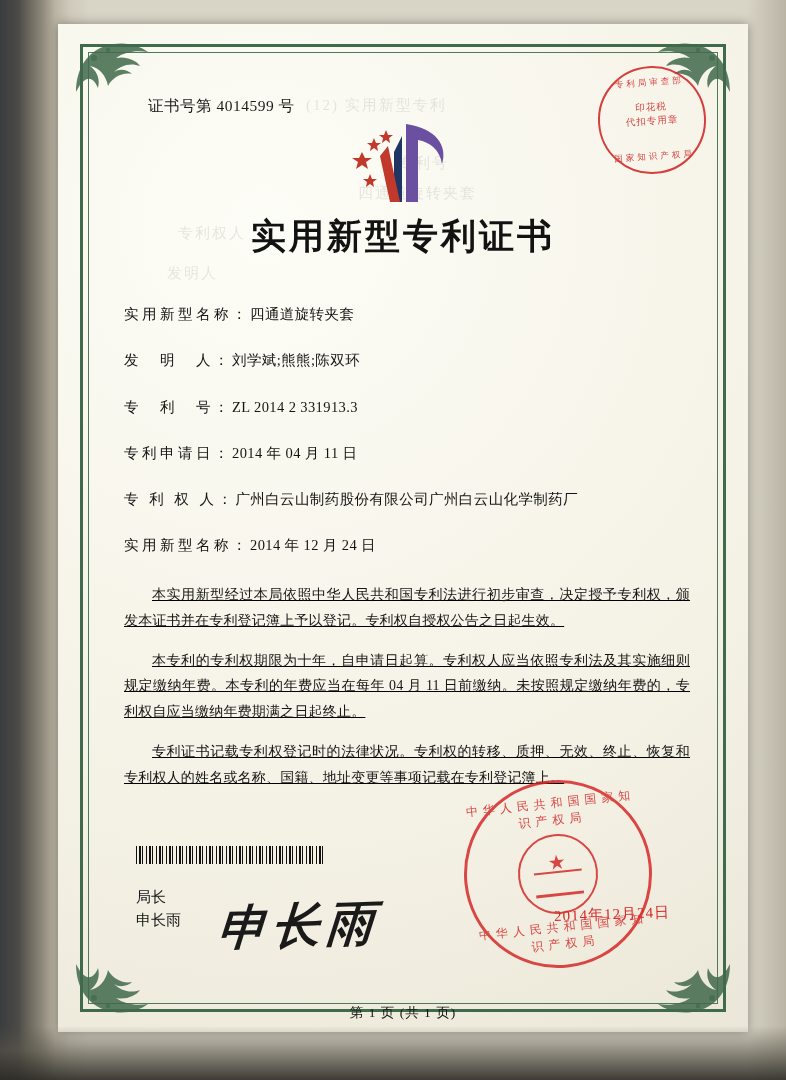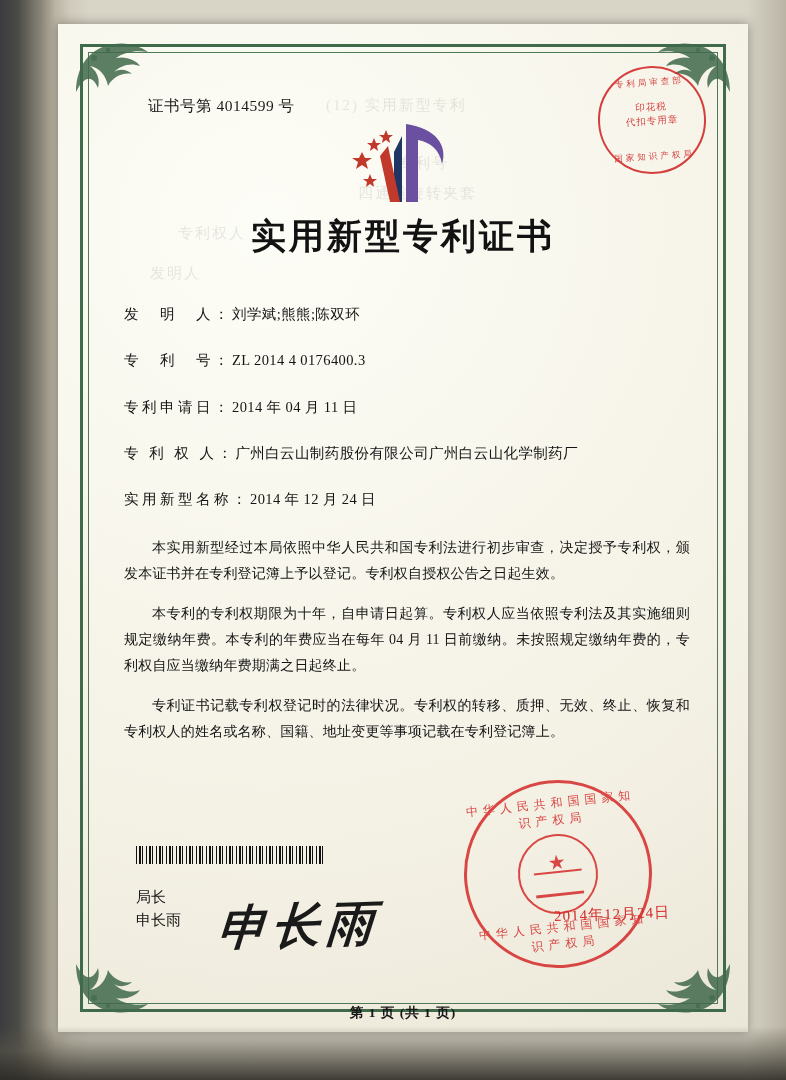--- a/index.html
+++ b/index.html
@@ -128,20 +128,21 @@
     color: #141414;
     margin-bottom: 26px;
     letter-spacing: 0.4px;
     line-height: 1.4;
   }
   .field .lab { letter-spacing: 3.5px; }
 
   .body-text {
     padding-left: 14px;
     padding-right: 6px;
+    text-decoration: underline;
   }
   .para {
     font-size: 14px;
     line-height: 1.85;
     color: #141414;
     text-indent: 28px;
     text-align: justify;
     letter-spacing: 0.2px;
   }
 
@@ -267,21 +268,20 @@
   }
 
   .footer {
     position: absolute;
     left: 0; right: 0;
     bottom: 10px;
     text-align: center;
     font-size: 13.5px;
     color: #161616;
     letter-spacing: 1px;
-    font-weight: bold;
   }
 </style>
 </head>
 <body>
 
 <div id="page">
   <div class="scan-bg"></div>
 
   <div id="paper">
 
@@ -310,25 +310,25 @@
       </svg>
     </div>
     <div class="corner br">
       <svg viewBox="0 0 78 58">
         <path d="M2 54 C2 30 14 10 40 6 C54 4 66 8 74 14 C62 12 50 14 42 20 C52 18 62 22 66 28 C56 24 46 28 40 34 C46 30 54 32 58 36 C48 34 38 40 34 48 C32 38 26 30 16 28 C24 34 26 42 24 50 C20 40 12 34 2 54 Z" fill="currentColor" opacity="0.9"></path>
         <circle cx="20" cy="20" r="3" fill="currentColor"></circle>
         <circle cx="34" cy="12" r="2.2" fill="currentColor"></circle>
       </svg>
     </div>
 
-    <div class="ghost" style="left:268px; top:72px;">(12) 实用新型专利</div>
+    <div class="ghost" style="left:248px; top:72px;">(12) 实用新型专利</div>
     <div class="ghost" style="left:340px; top:130px;">专利号</div>
     <div class="ghost" style="left:300px; top:160px;">四通道旋转夹套</div>
     <div class="ghost" style="left:120px; top:200px;">专利权人</div>
-    <div class="ghost" style="left:92px; top:240px;text-align:center;">发明人</div>
+    <div class="ghost" style="left:109px; top:240px;text-align:center;">发明人</div>
 
     <div class="content">
 
       <div class="cert-no">证书号第 4014599 号</div>
 
       <div class="logo">
         <svg viewBox="0 0 118 92">
           <path d="M62 8 L62 86 L74 86 L74 24 C86 26 96 34 98 48 C104 30 92 12 62 8 Z" fill="#6b4fa0"></path>
           <path d="M58 20 L58 86 L50 86 L50 36 Z" fill="#1f3564"></path>
           <path d="M44 30 L56 86 L46 86 L36 40 Z" fill="#c0392b"></path>
@@ -338,24 +338,27 @@
             <polygon points="26,58 28,63 33,63 29,66 30,71 26,68 22,71 23,66 19,63 24,63"></polygon>
             <polygon points="42,14 44,19 49,19 45,22 46,27 42,24 38,27 39,22 35,19 40,19"></polygon>
           </g>
         </svg>
       </div>
 
       <div class="title">实用新型专利证书</div>
 
       <div class="fields">
         <div class="field">
+          <span class="lab">实用新型名称：</span><span>四通道旋转夹套</span>
+        </div>
+        <div class="field">
           <span class="lab">发　明　人：</span><span>刘学斌;熊熊;陈双环</span>
         </div>
         <div class="field">
-          <span class="lab">专　利　号：</span><span>ZL 2014 4 0176400.3</span>
+          <span class="lab">专　利　号：</span><span>ZL 2014 2 331913.3</span>
         </div>
         <div class="field">
           <span class="lab">专利申请日：</span><span>2014 年 04 月 11 日</span>
         </div>
         <div class="field">
           <span class="lab">专 利 权 人：</span><span>广州白云山制药股份有限公司广州白云山化学制药厂</span>
         </div>
         <div class="field">
           <span class="lab">实用新型名称：</span><span>2014 年 12 月 24 日</span>
         </div>

